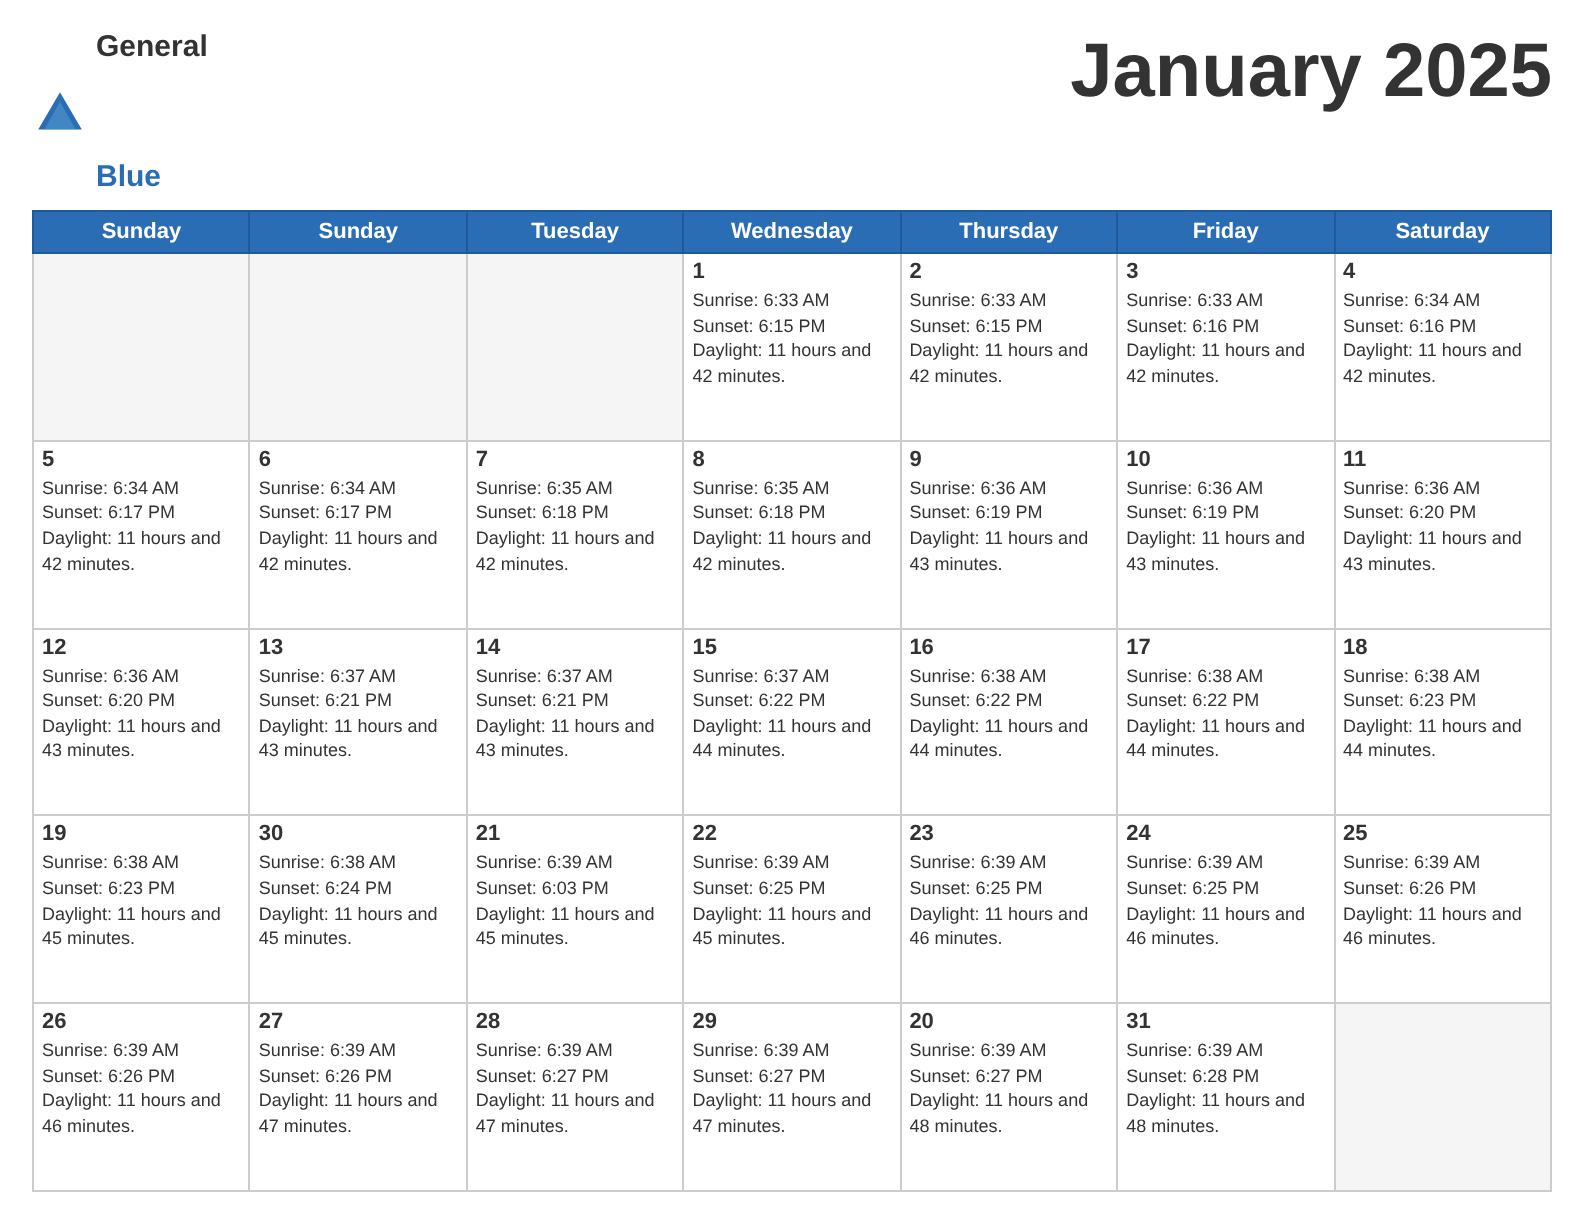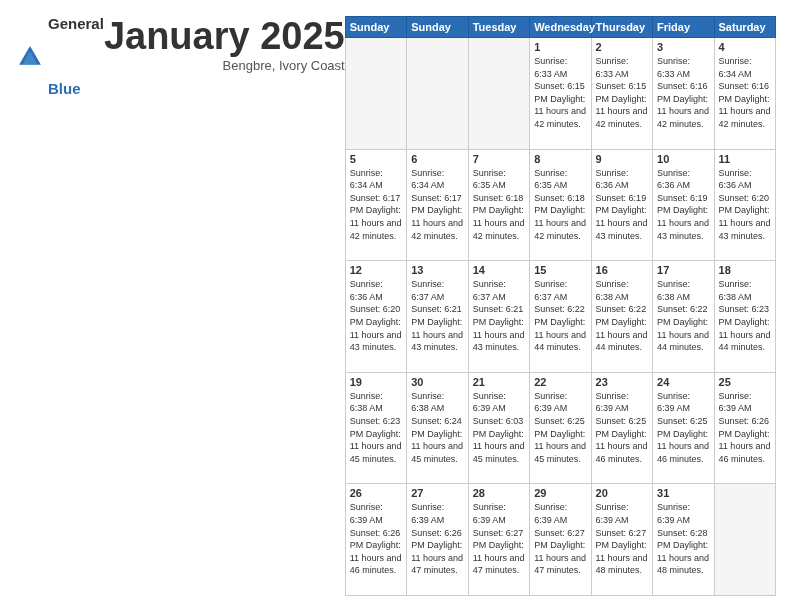--- a/index.html
+++ b/index.html
@@ -8,21 +8,21 @@
       background: #fff;
       width: 792px;
       height: 612px;
       overflow: hidden;
     }
     .page {
       width: 792px;
       height: 612px;
       padding: 16px;
       display: flex;
-      flex-direction: row;
+      flex-direction: column;
     }
     .header {
       display: flex;
       justify-content: space-between;
       align-items: flex-start;
       margin-bottom: 8px;
     }
     .logo {
       display: flex;
       align-items: center;
@@ -68,21 +68,21 @@
       width: 100%;
       table-layout: fixed;
     }
     .calendar th {
       background-color: #2a6db5;
       color: #fff;
       font-size: 11px;
       font-weight: bold;
       padding: 4px 4px;
       border: 1px solid #1e5a9c;
-      text-align: left;
+      text-align: center;
     }
     .calendar td {
       border: 1px solid #ccc;
       vertical-align: top;
       padding: 3px 4px;
       font-size: 9.5px;
       color: #333;
       background: #fff;
       height: 82px;
     }
@@ -112,21 +112,20 @@
         <polygon points="18,4 32,28 4,28" fill="#2a6db5"></polygon>
         <polygon points="18,10 28,28 8,28" fill="#5a9fd4" opacity="0.5"></polygon>
       </svg>
       <div class="logo-text">
         <span class="logo-general">General</span>
         <span class="logo-blue">Blue</span>
       </div>
     </div>
     <div class="title-block">
       <div class="month-title">January 2025</div>
-      <div class="location">Bengbre, Ivory Coast</div>
     </div>
   </div>
 
   <table class="calendar">
     <thead>
       <tr>
       <th>Sunday</th>
           <th>Sunday</th>
           <th>Tuesday</th>
           <th>Wednesday</th>

